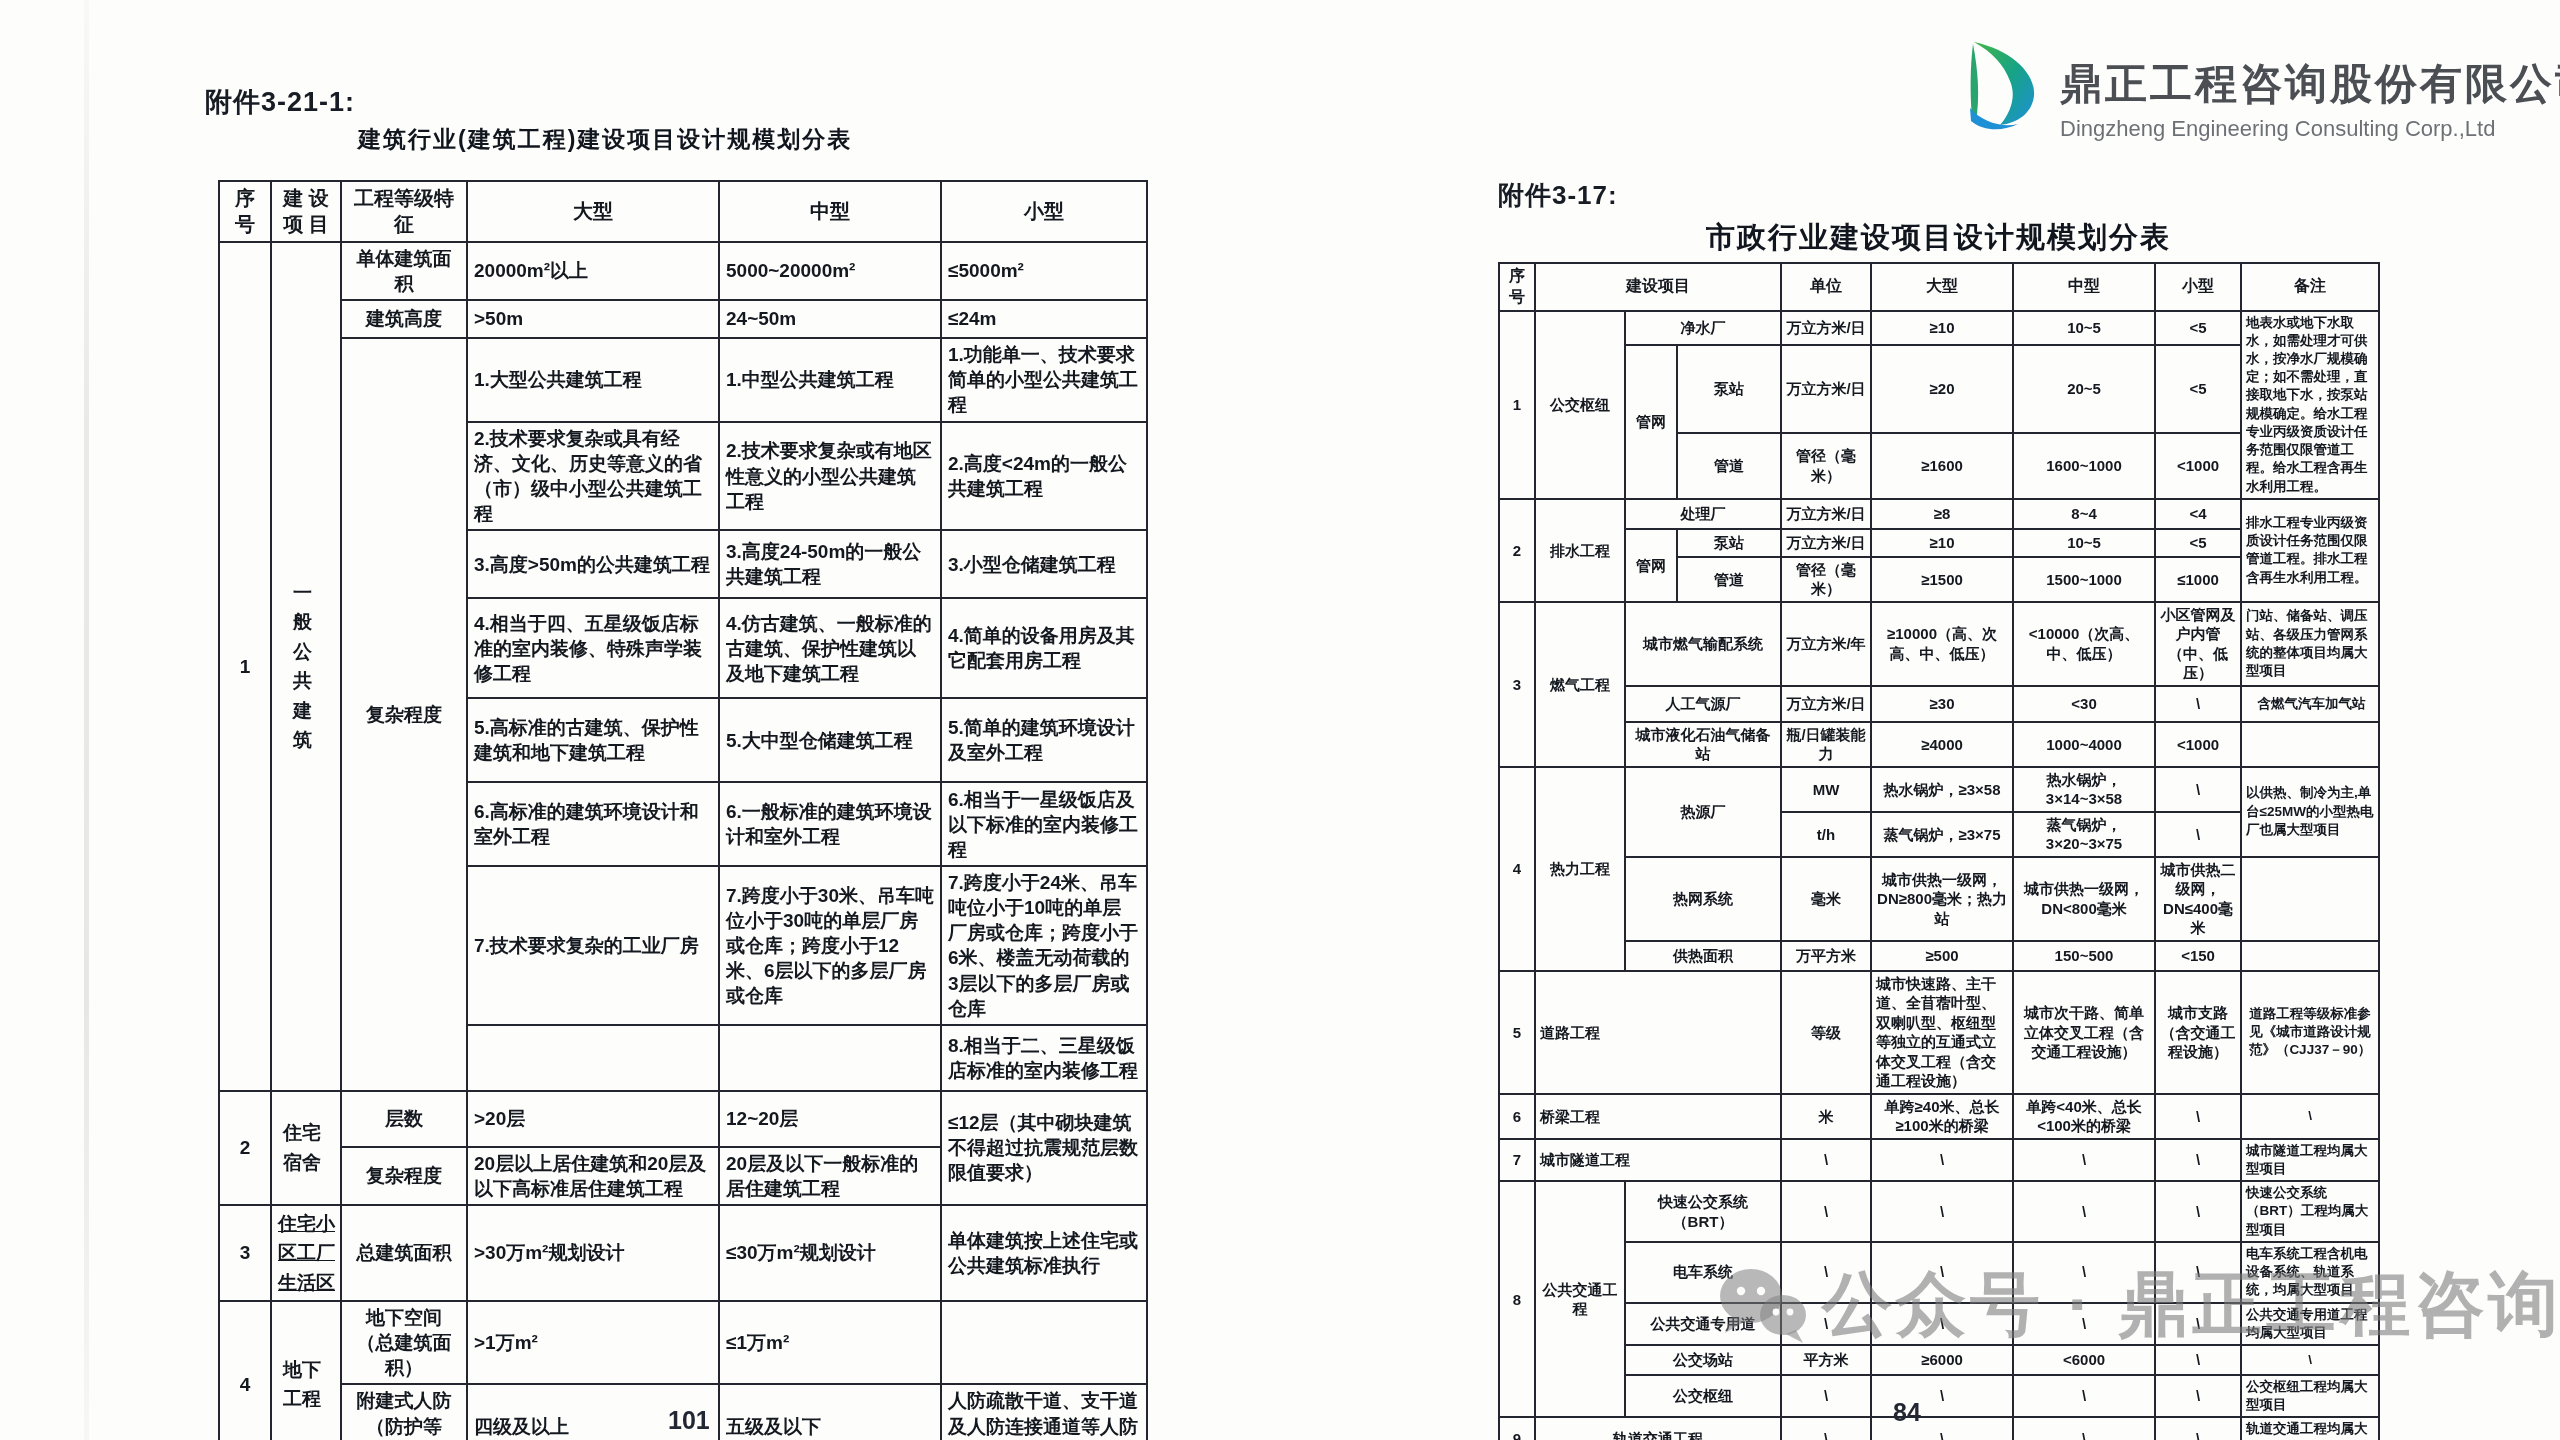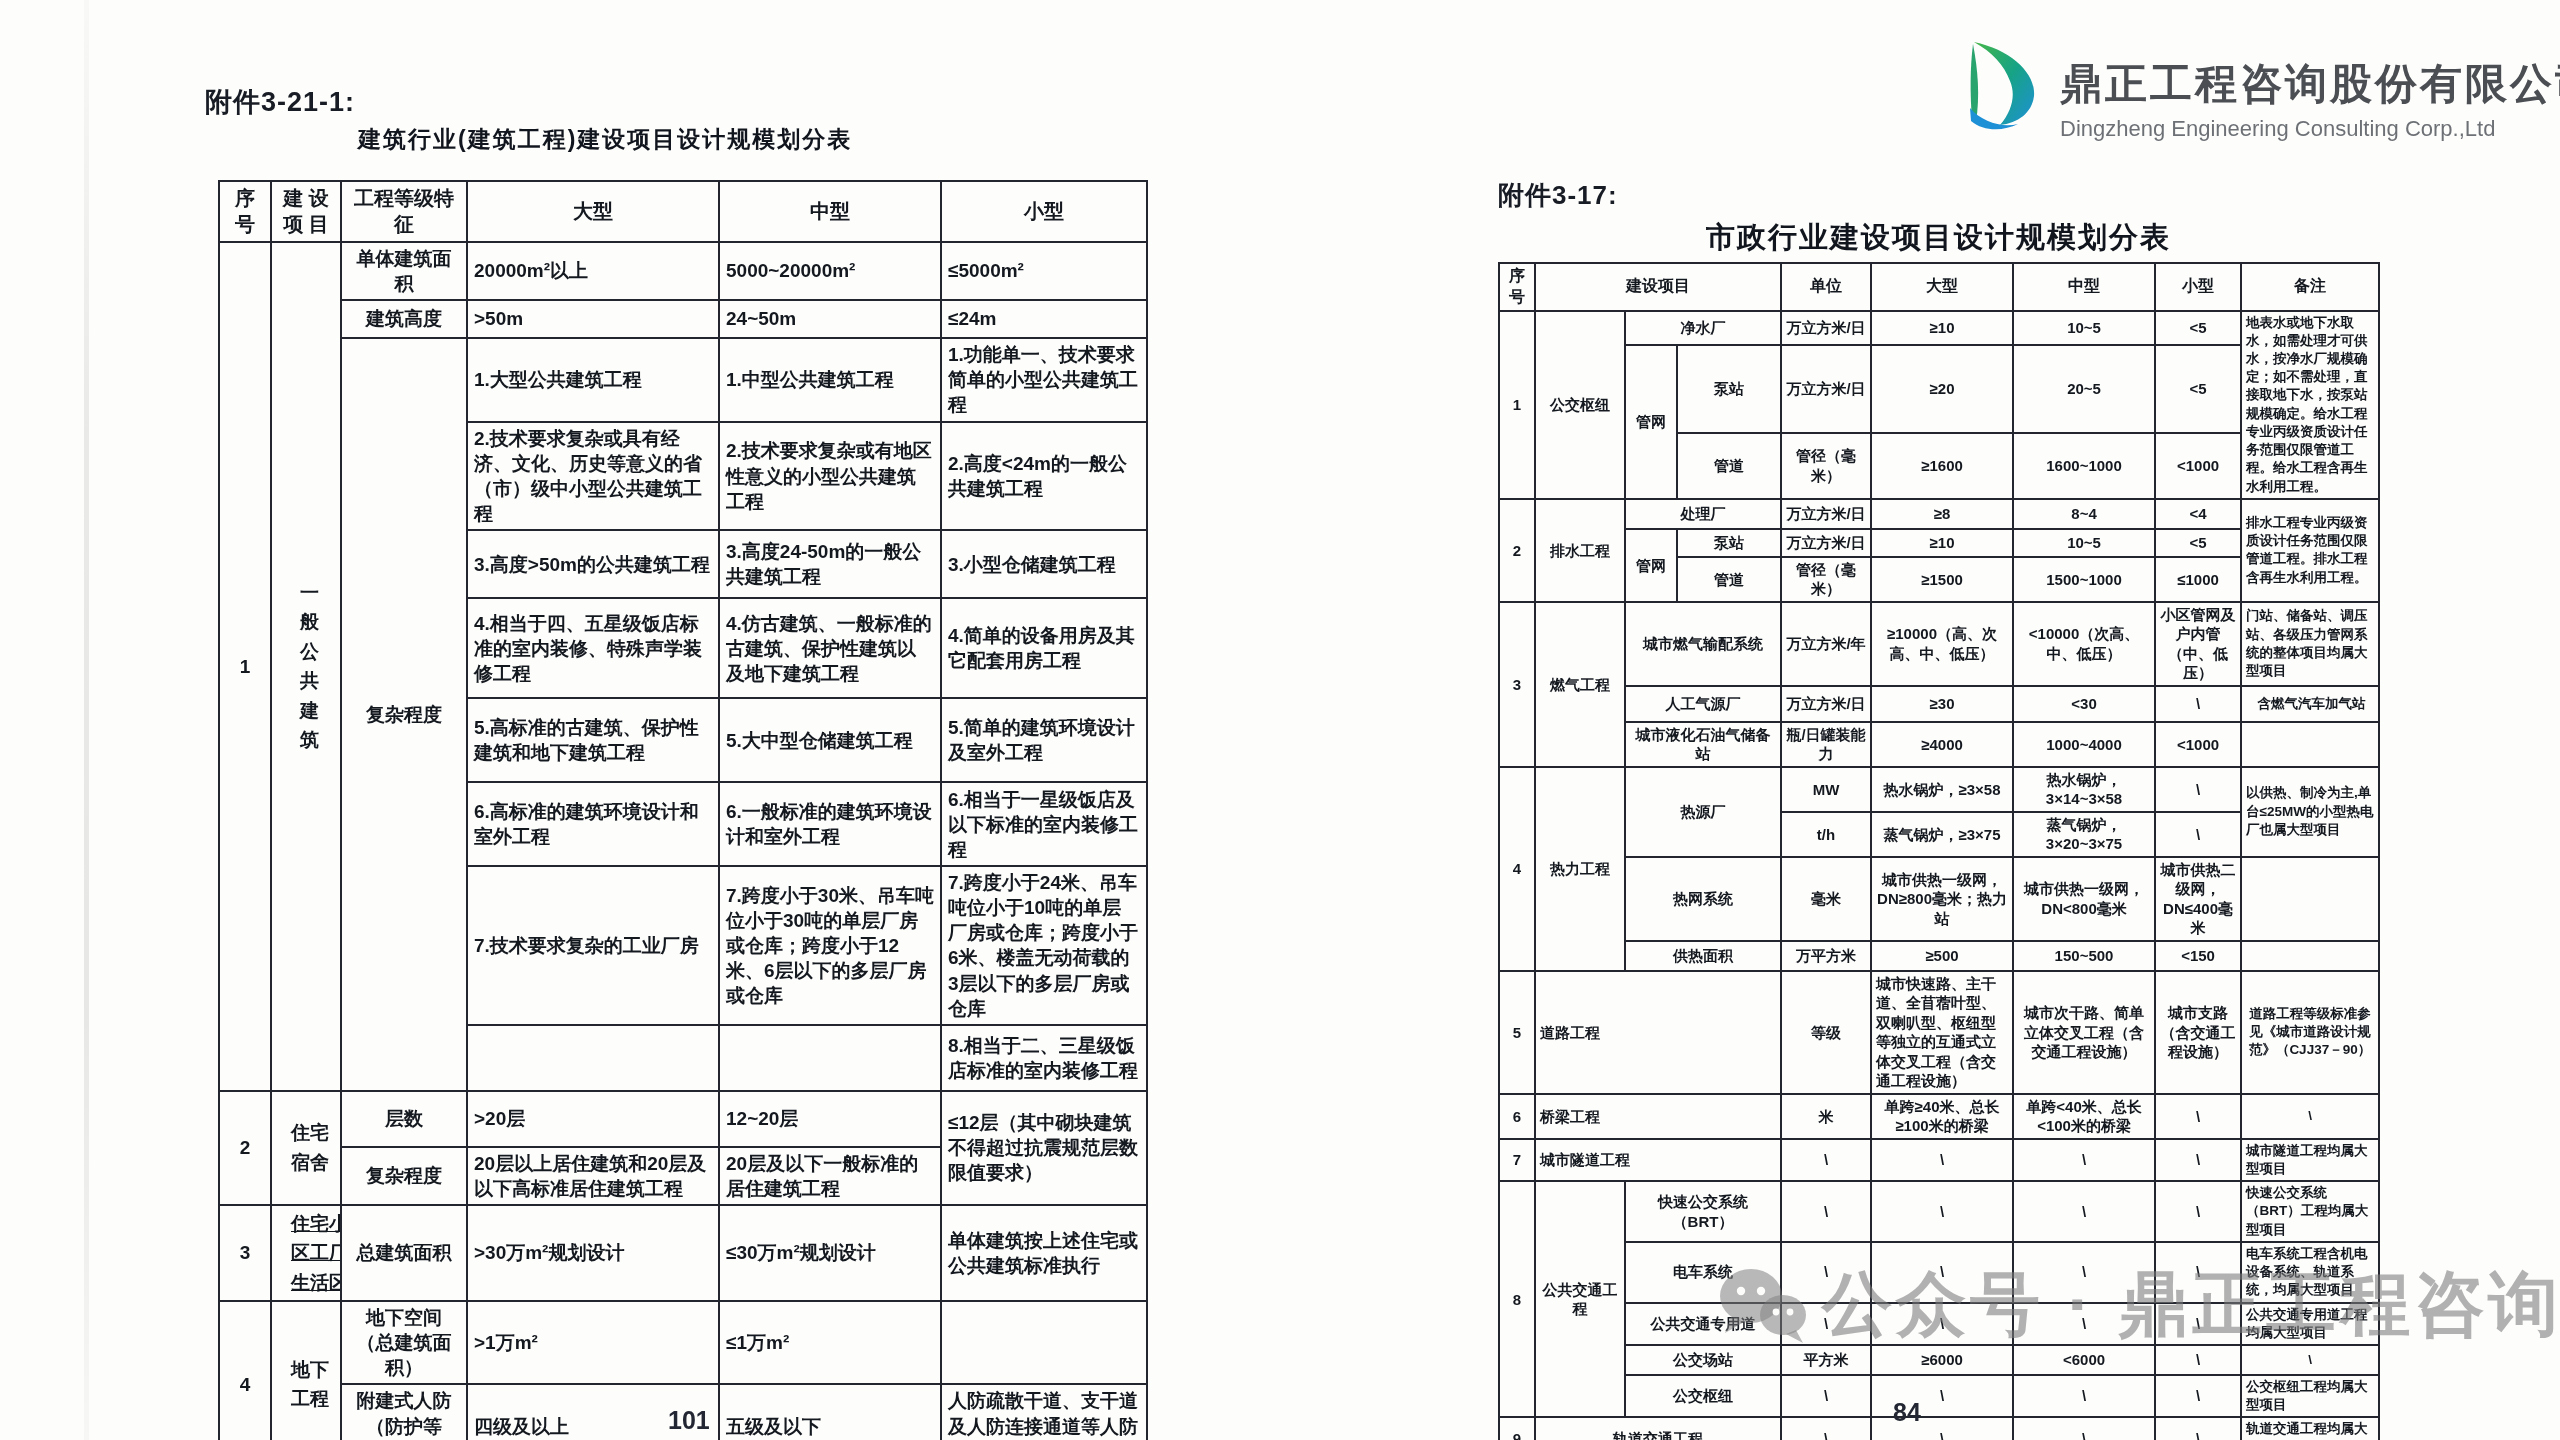--- a/index.html
+++ b/index.html
@@ -18,21 +18,21 @@
   td{border:2px solid #23262e;vertical-align:middle;padding:3px 6px;line-height:1.32;
      font-weight:600;color:#14181f;overflow:hidden;}
   .c{text-align:center;}
   .tl{text-align:left;}
 
   
   .lt{left:218px;top:180px;width:928px;font-size:19px;}
   .lt td{border-width:2px;}
   .lt .hd{font-size:20px;font-weight:700;text-align:center;}
   
-  .vt{display:block;margin:0 auto;word-break:break-all;line-height:1.55;text-align:right;}
+  .vt{display:block;margin:0 auto;word-break:break-all;line-height:1.55;text-align:left;}
   .w1{width:26px;}
   .w2{width:46px;}
   .w3{width:70px;text-decoration:underline;}
 
   
   .rt{left:1498px;top:262px;width:880px;font-size:15px;}
   .rt td{border-width:2px;padding:2px 4px;text-align:center;line-height:1.3;}
   .rt .hd{font-size:16px;font-weight:700;}
   .rt .note{font-size:13.5px;text-align:left;line-height:1.35;margin-left:12px;}
   .rt .tl{text-align:left;}

